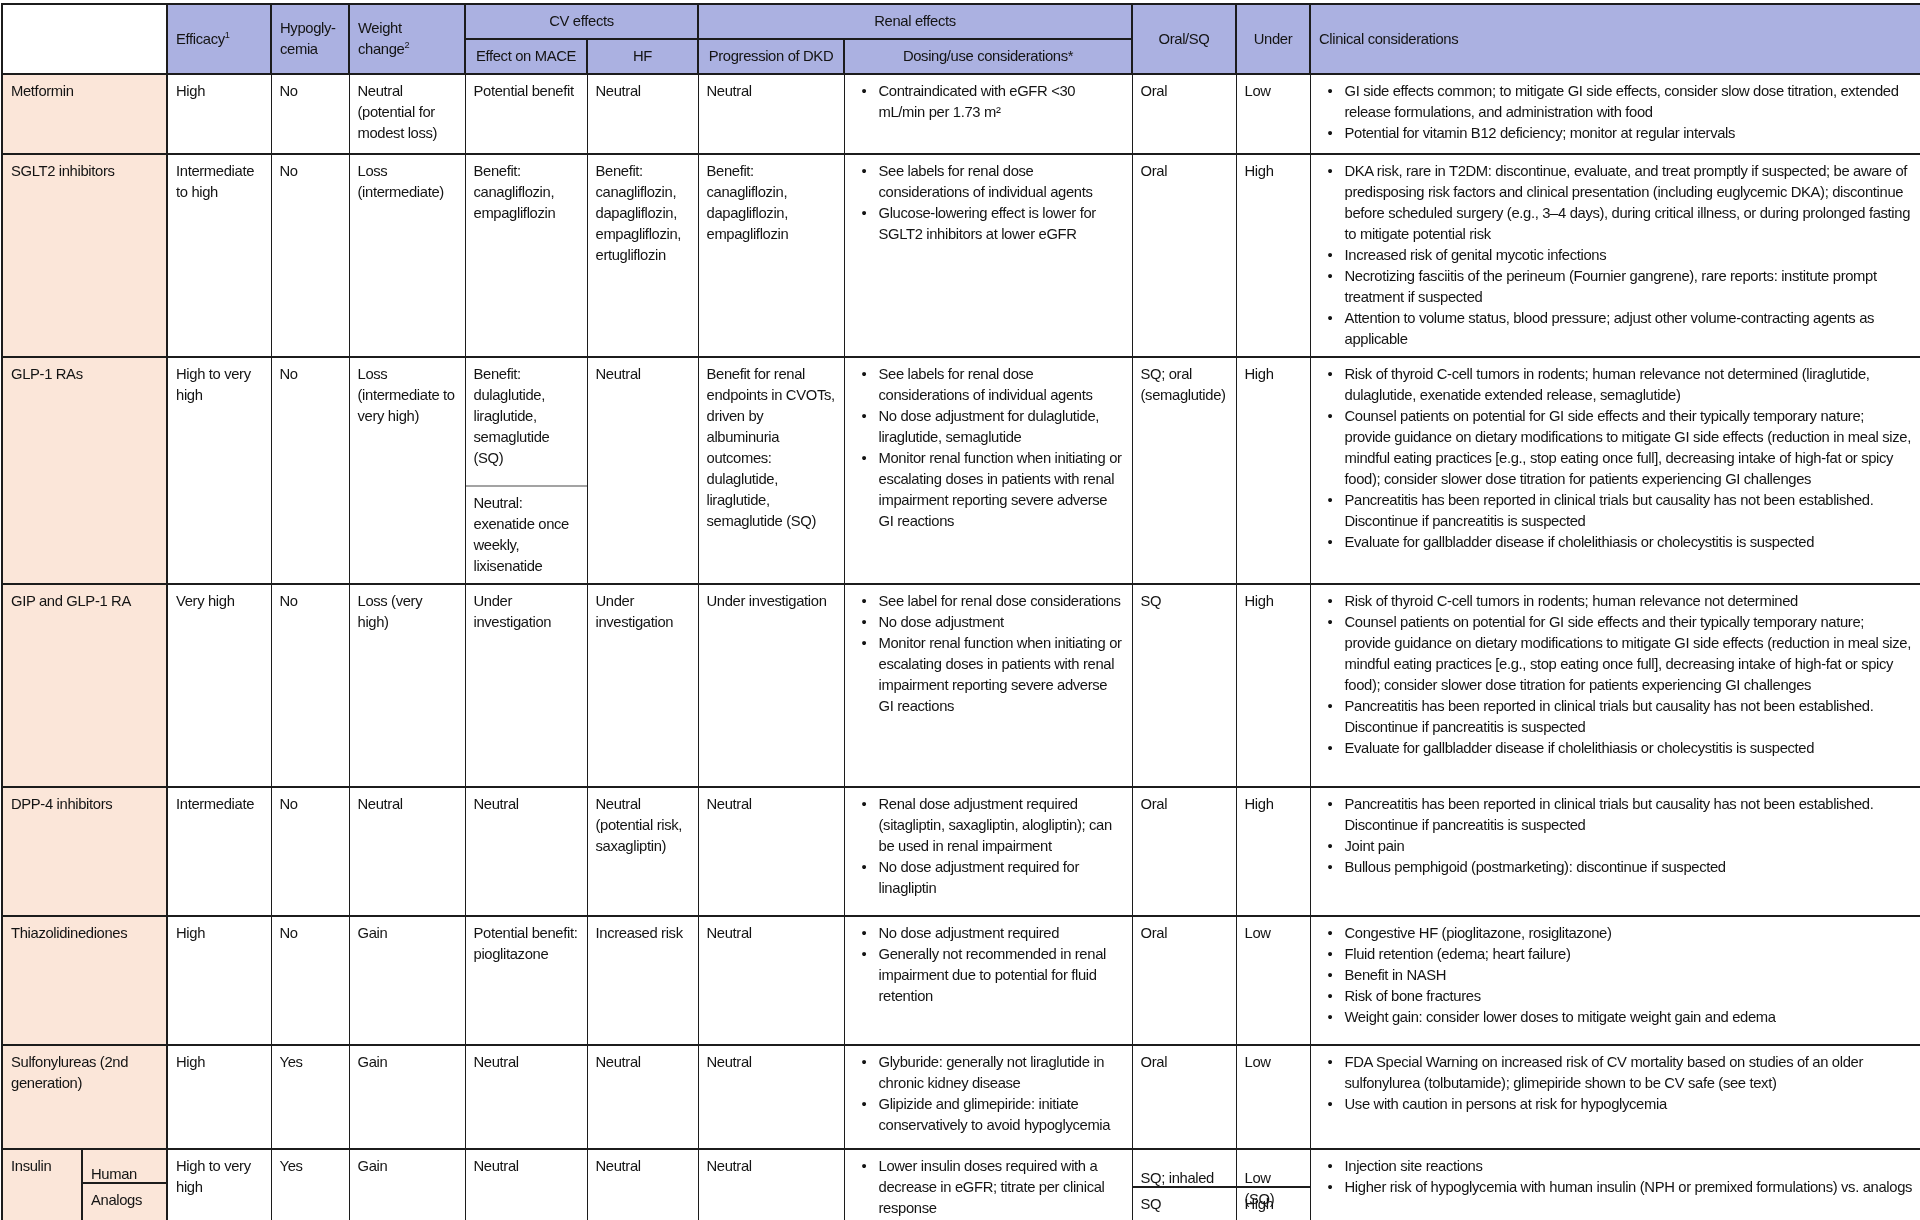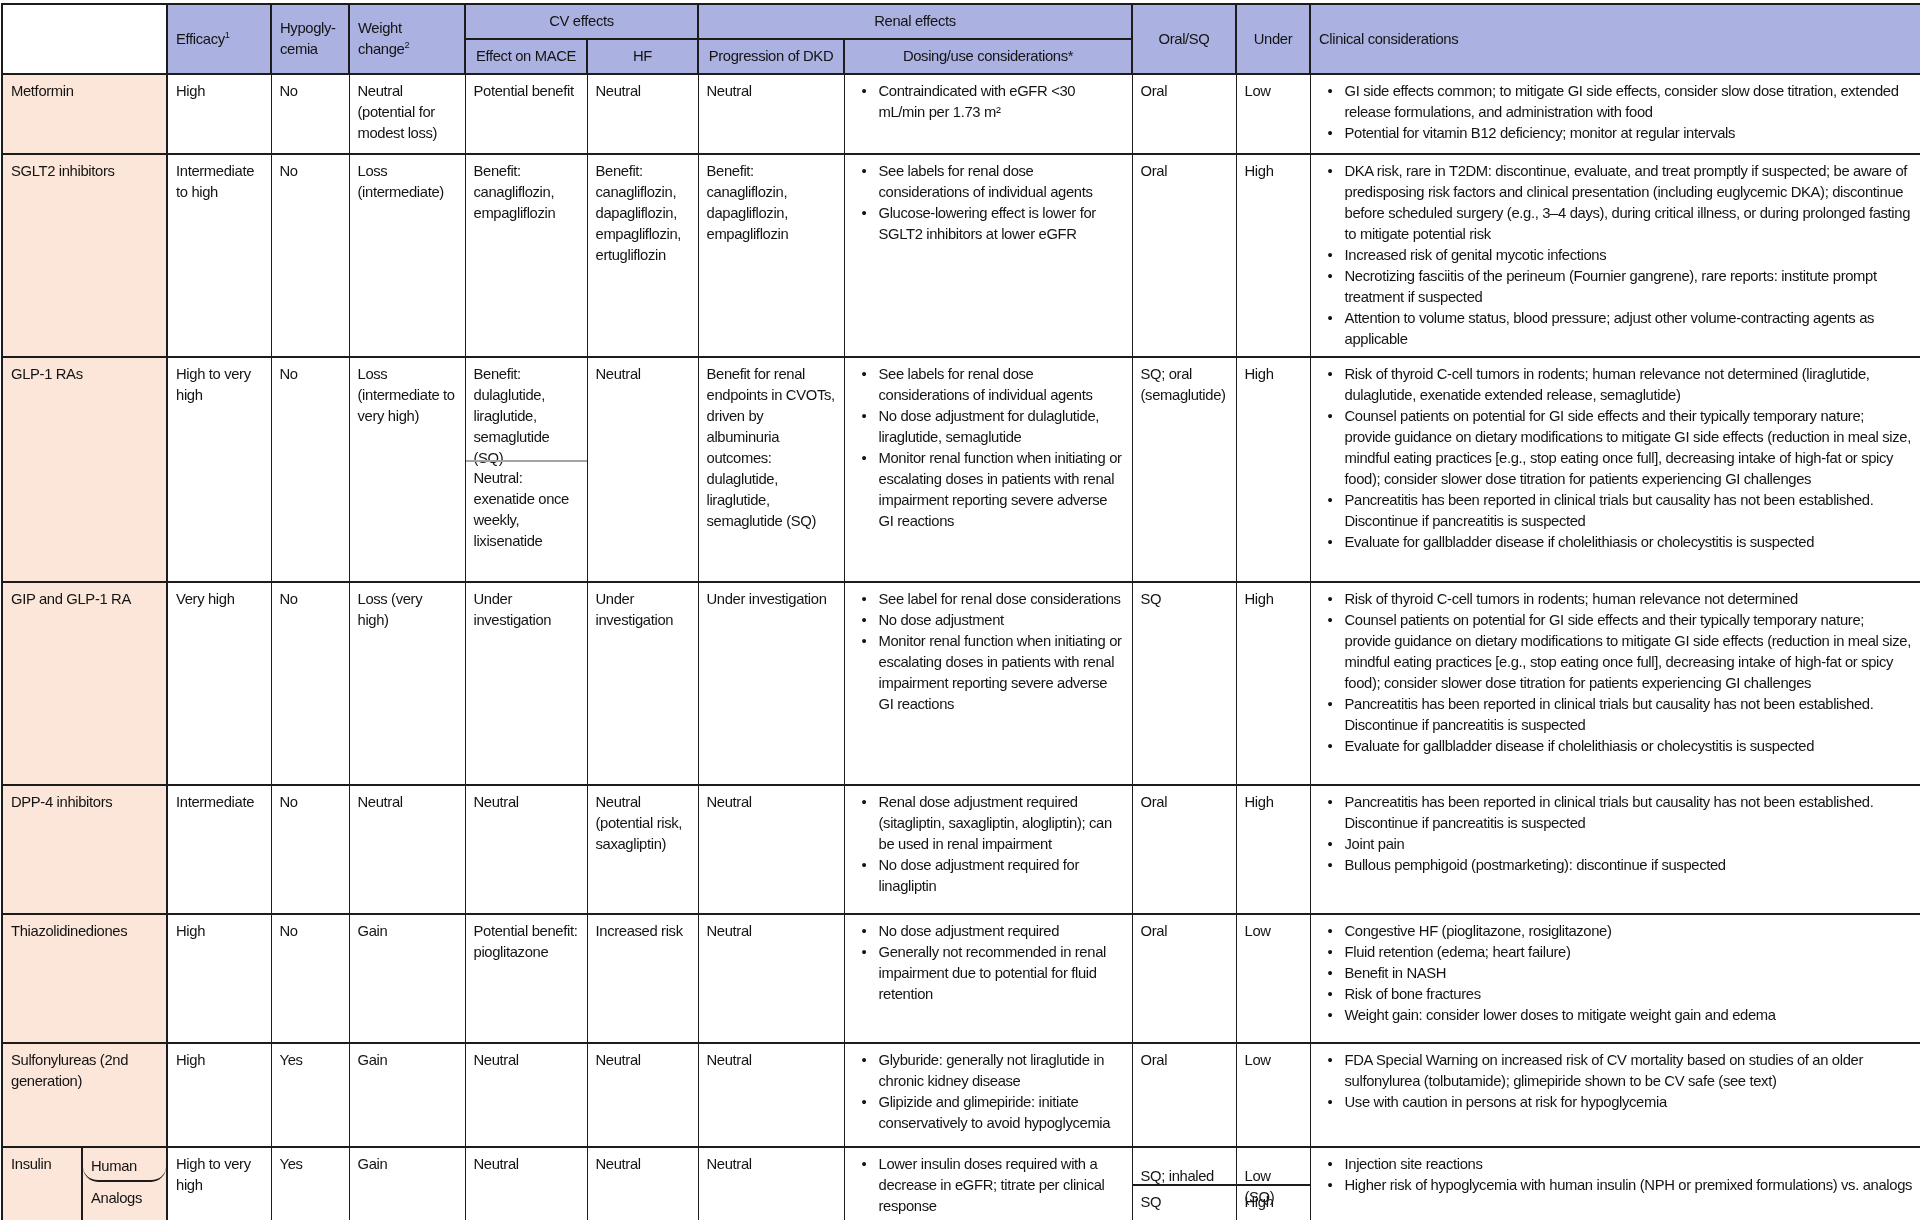--- a/index.html
+++ b/index.html
@@ -58,26 +58,26 @@
   tr.r6 { height: 104px; }
   tr.r7 { height: 81px; }
   
   .bullets { display: flex; flex-direction: column; }
   .bullet { display: flex; align-items: flex-start; }
   .bullet .dot { flex: 0 0 26px; padding-left: 9px; }
   .bullet .btxt { flex: 1; }
   
   td.no-pad { padding: 0; }
   .mace-split { display: flex; flex-direction: column; min-height: 221px; height: 100%; }
-  .mace-split .m-top { height: 102px; padding: 6px 8px; }
+  .mace-split .m-top { height: 127px; padding: 6px 8px; }
   .mace-split .m-bottom { flex: 1; border-top: 2px solid #a3a3a3; padding: 6px 8px; }
   .ins-wrap { display: flex; height: 77px; }
   .ins-name { width: 78px; padding: 6px 8px; }
   .ins-subcol { flex: 1; border-left: 2px solid #1c1c1c; display: flex; flex-direction: column; background: #fbe6d9; }
-  .ins-sub-top { height: 34px; padding: 8px 8px; border-bottom: 2px solid #1c1c1c; border-radius: 15px; }
+  .ins-sub-top { height: 34px; padding: 14px 8px; border-bottom: 2px solid #1c1c1c; }
   .ins-sub-bottom { flex: 1; padding: 6px 8px; }
   .v-split { display: flex; flex-direction: column; height: 77px; }
   .v-split .v-top { height: 34px; padding: 18px 8px; border-bottom: 2px solid #1c1c1c; }
   .v-split .v-bottom { flex: 1; padding: 6px 8px; }
 </style>
 </head>
 <body>
 
 <table class="med-table">
   <colgroup>

